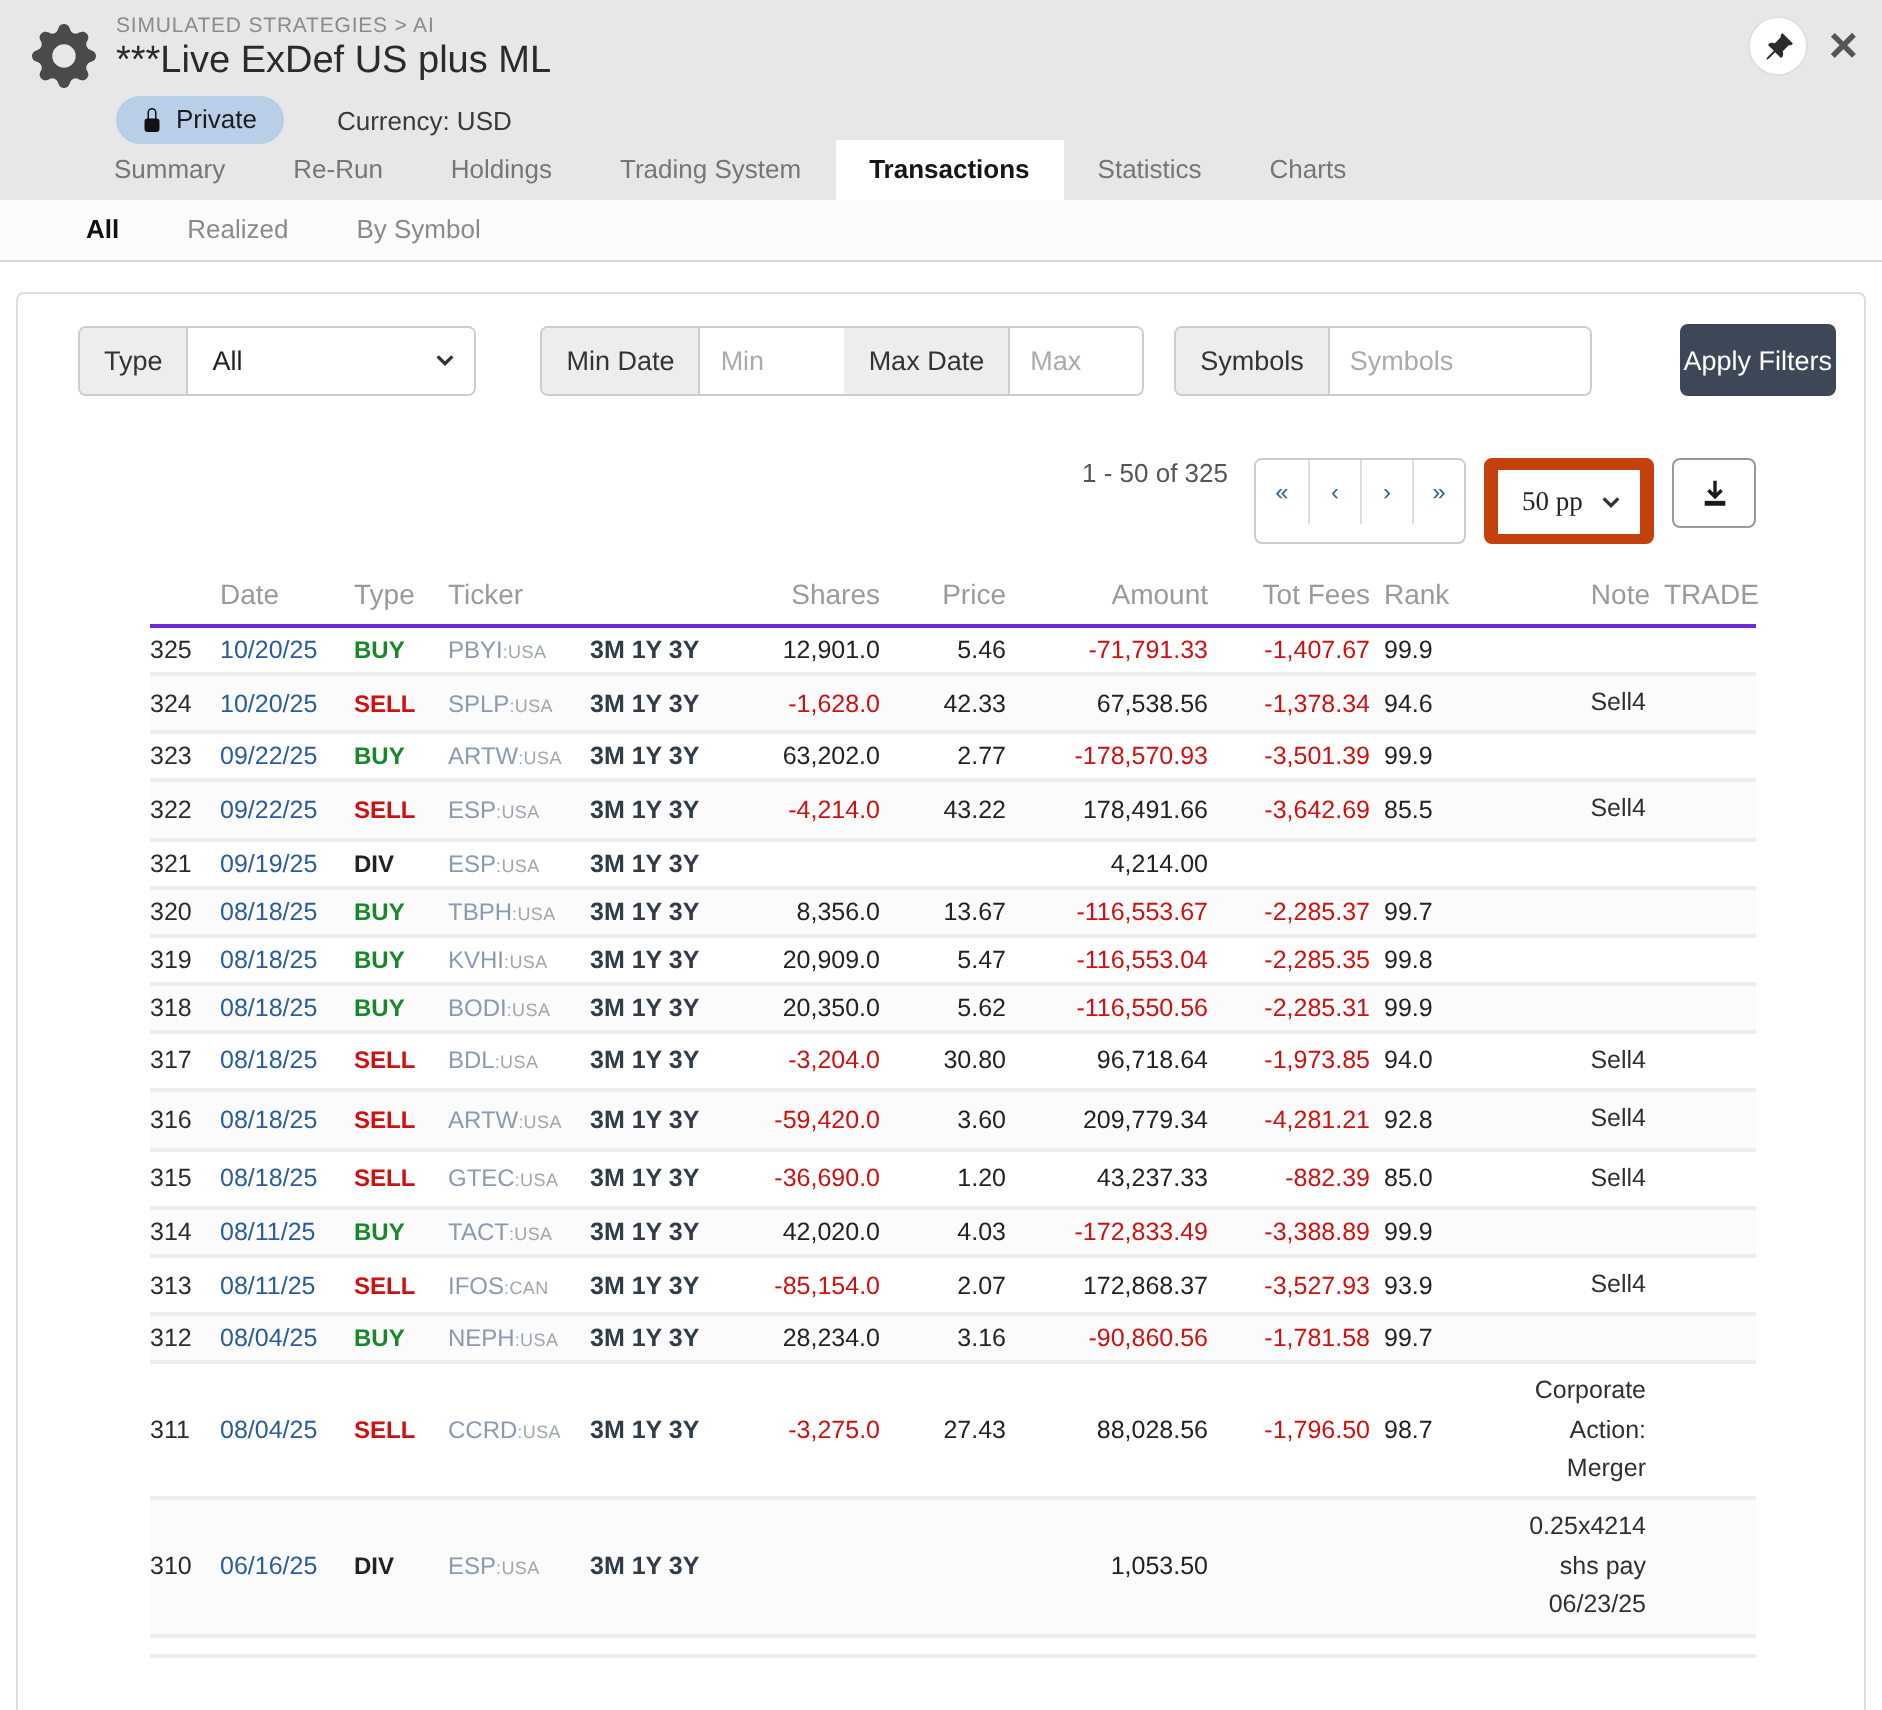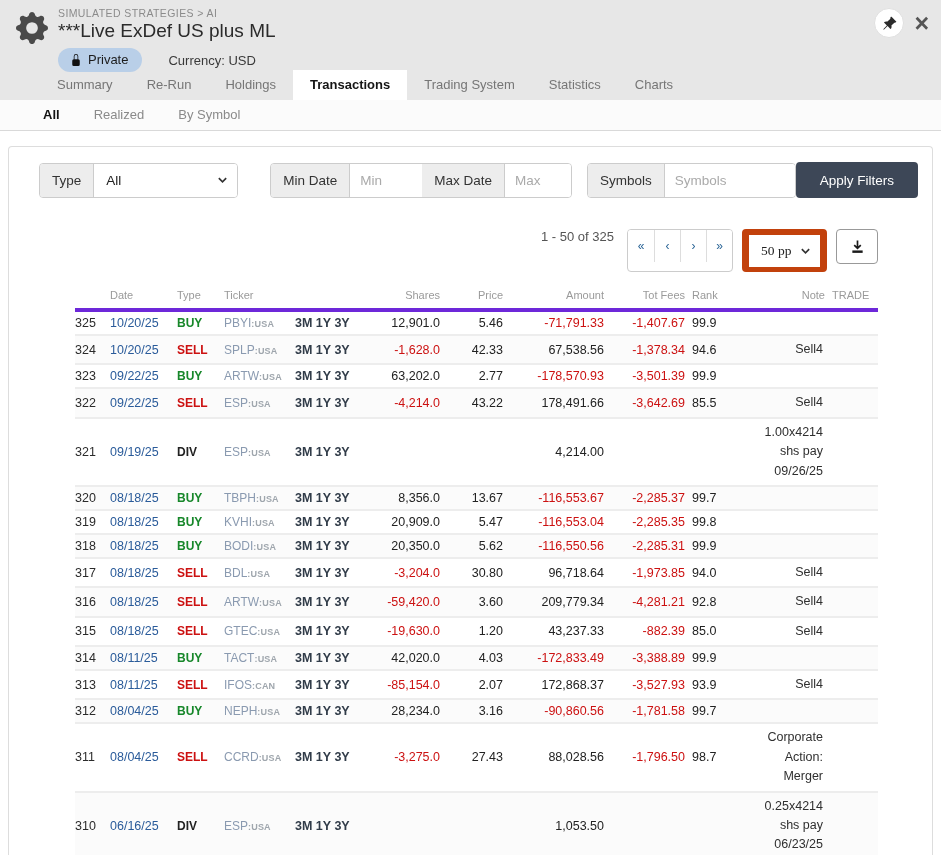--- a/index.html
+++ b/index.html
@@ -44,50 +44,50 @@
   .igroup input::placeholder { color:#aaa; }
   .selwrap { position:relative; display:inline-flex; }
   .selwrap select { appearance:none; -webkit-appearance:none; border:none; outline:none; background:#fff;
     font-size:13.5px; color:#222; padding:0 28px 0 12px; font-family:inherit; height:33px; }
   .selwrap .chev { position:absolute; right:9px; top:50%; transform:translateY(-50%); pointer-events:none; width:11px; height:11px; color:#333; }
   .g-type { margin-left:9px; } .g-type select { width:143px; }
   .g-dates { margin-left:32px; } .inp-min { width:72px; } .inp-max { width:66px; }
   .addon-maxdate { border-left:1px solid #ccc; }
   .g-symbols { margin-left:15px; } .inp-symbols { width:130px; }
   .applybtn { margin-left:auto; margin-right:6px; background:var(--accent_button,#3d4757); color:#fff; border:none;
-    border-radius:4px; height:36px; padding:0 24px; font-size:13.5px; font-family:inherit; cursor:pointer; }
+    border-radius:4px; height:36px; padding:0 2px; font-size:13.5px; font-family:inherit; cursor:pointer; }
 
   
   .pagerow { margin-top:31px; display:flex; justify-content:flex-end; gap:9px; padding-right:46px; }
   .range { font-size:13px; color:#555; margin-right:4px; }
   .pagergrp { display:flex; border:1px solid #ccc; border-radius:4px; overflow:hidden; }
   .pagerbtn { width:26px; height:32px; background:#fff; border:none; border-left:1px solid #ddd;
     color:#2a6496; font-size:12px; cursor:pointer; font-family:inherit; }
   .pagerbtn:first-child { border-left:none; }
   .ppwrap { border:7px solid #c2410c; border-radius:4px; height:43px; display:inline-flex; align-items:center;font-family:Liberation Serif, serif; }
   .ppwrap select { height:32px; }
   .dlbtn { width:42px; height:35px; border:1px solid #999; border-radius:4px; background:#fff;
     display:flex; align-items:center; justify-content:center; cursor:pointer; }
   .dlbtn svg { width:15px; height:15px; color:#1a1a1a; }
 
   
   .table { margin:13px 46px 0 45px; }
   .tgrid { display:grid; grid-template-columns:28px 60px 40px 64px 64px 74px 56px 94px 74px 44px 1fr 46px;
     column-gap:7px; align-items:center; }
-  .thead { color:#9a9a9a; font-size:11px; padding:4px 0 7px 0; border-bottom:4px solid #6d28d9; }
+  .thead { color:#9a9a9a; font-size:14px; padding:4px 0 7px 0; border-bottom:2px solid #6d28d9; }
   .trow { border-bottom:2px solid #ededed; padding:4px 0; font-size:12.5px; }
   .trow:nth-child(even) { background:#fbfbfb; }
   .c-r { text-align:right; }
   .num { color:#2b2b2b; }
   .date { color:var(--link,#2a5b9a); text-decoration:none; cursor:pointer; }
   .type { font-weight:bold; font-size:12px; color:#222; }
   .type.t-BUY { color:var(--buy,#17872a); }
   .type.t-SELL { color:var(--sell,#cc1111); }
   .ticker { color:var(--ticker,#8a9ab0); font-size:12px; white-space:nowrap; }
-  .exch { font-size:9px; color:#9fa6ad; letter-spacing:.2px;font-weight:bold; }
+  .exch { font-size:9px; color:#9fa6ad; letter-spacing:.2px; }
   .periods { font-weight:bold; color:#313c49; white-space:nowrap; }
   .periods a { color:#313c49; text-decoration:none; cursor:pointer; }
   .neg { color:var(--neg,#cc1111); }
   .note { text-align:right; color:#2f2f2f; line-height:1.55; padding-right:2px; }
   .trade-cell { min-height:1px; }
 </style>
 </head>
 <body>
 
 <div class="hdr">
@@ -114,22 +114,22 @@
         </svg>
     </button>
     <button class="closebtn">×</button>
   </div>
 </div>
 
 <div class="tabs">
     <div class="tab"><span>Summary</span></div>
     <div class="tab"><span>Re-Run</span></div>
     <div class="tab"><span>Holdings</span></div>
+    <div class="tab"><span>Trading System</span></div>
     <div class="tab active"><span>Transactions</span></div>
-    <div class="tab"><span>Trading System</span></div>
     <div class="tab"><span>Statistics</span></div>
     <div class="tab"><span>Charts</span></div>
   </div>
 
 <div class="subtabs">
     <div class="subtab active"><span>All</span></div>
     <div class="subtab"><span>Realized</span></div>
     <div class="subtab"><span>By Symbol</span></div>
   </div>
 
@@ -260,24 +260,20 @@
     <span class="num">321</span>
     <a class="date">09/19/25</a>
     <span class="type t-DIV">DIV</span>
     <span class="ticker"><span>ESP</span><span class="exch">:USA</span></span>
     <span class="periods"><a>3M</a> <a>1Y</a> <a>3Y</a></span>
     <span class="c-r"></span>
     <span class="c-r"></span>
     <span class="c-r">4,214.00</span>
     <span class="c-r"></span>
     <span></span>
-    <span class="note">
-            <div>1.00x4214 shs pay</div>
-            <div>09/26/25</div>
-          </span>
     <span class="trade-cell"></span>
   </div>
         <div class="tgrid trow">
     <span class="num">320</span>
     <a class="date">08/18/25</a>
     <span class="type t-BUY">BUY</span>
     <span class="ticker"><span>TBPH</span><span class="exch">:USA</span></span>
     <span class="periods"><a>3M</a> <a>1Y</a> <a>3Y</a></span>
     <span class="c-r">8,356.0</span>
     <span class="c-r">13.67</span>
@@ -346,21 +342,21 @@
             <div>Sell4</div>
           </span>
     <span class="trade-cell"></span>
   </div>
         <div class="tgrid trow">
     <span class="num">315</span>
     <a class="date">08/18/25</a>
     <span class="type t-SELL">SELL</span>
     <span class="ticker"><span>GTEC</span><span class="exch">:USA</span></span>
     <span class="periods"><a>3M</a> <a>1Y</a> <a>3Y</a></span>
-    <span class="c-r neg">-19,630.0</span>
+    <span class="c-r neg">-36,690.0</span>
     <span class="c-r">1.20</span>
     <span class="c-r">43,237.33</span>
     <span class="c-r neg">-882.39</span>
     <span>85.0</span>
     <span class="note">
             <div>Sell4</div>
           </span>
     <span class="trade-cell"></span>
   </div>
         <div class="tgrid trow">

